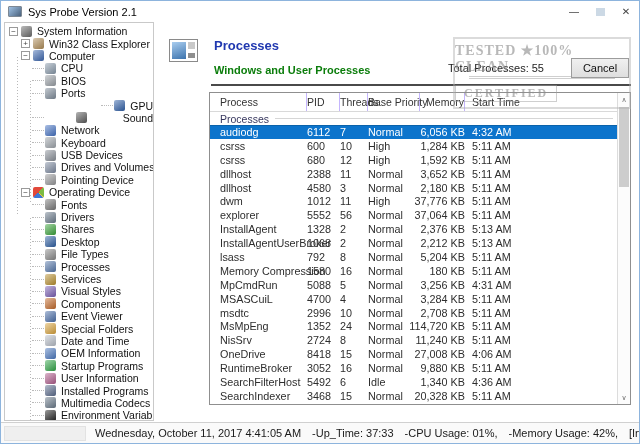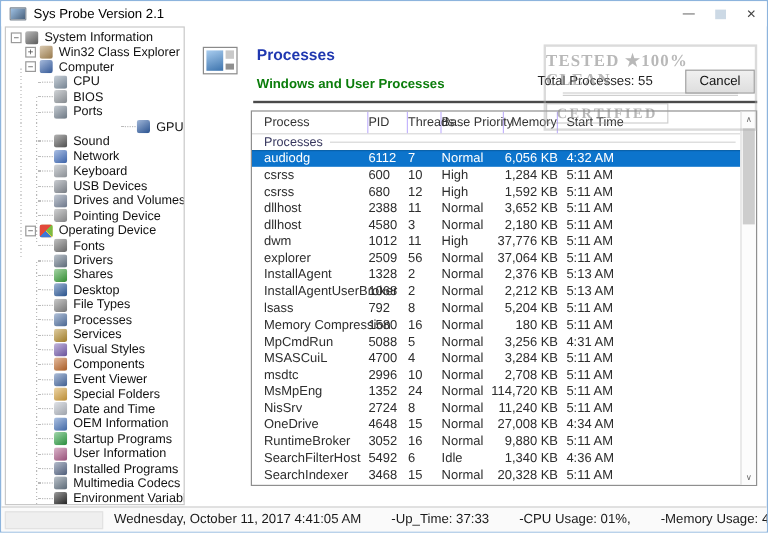--- a/index.html
+++ b/index.html
@@ -65,21 +65,21 @@
     font-family:"Liberation Serif",serif;color:rgba(140,140,140,.62);overflow:hidden;}
   .wm1{font-size:14px;font-weight:bold;letter-spacing:1px;margin-top:3px;}
   .wm-rule{height:1px;background:rgba(160,160,160,.5);margin:1px 14px 0 14px;}
   .wm2{font-size:12px;font-weight:bold;letter-spacing:2px;margin-top:6px;
     display:inline-block;border:1px solid rgba(160,160,160,.5);padding:0 8px;}
   .wm3{font-size:19px;font-weight:400;letter-spacing:1px;margin-top:2px;color:rgba(150,150,150,.66);}
   
   .statusbar{position:absolute;left:0;right:0;bottom:0;height:21px;background:#fafafa;
     border-top:1px solid #d0d0d0;display:flex;align-items:center;font-size:11px;color:#1a1a1a;}
   .status-pane{margin-left:3px;width:82px;height:15px;background:#efefef;border:1px solid #e2e2e2;margin-right:9px;flex:0 0 auto;}
-  .statusbar .seg{margin-right:25px;white-space:nowrap;}
+  .statusbar .seg{margin-right:11px;white-space:nowrap;}
 </style>
 </head>
 <body>
 
 <div class="window">
 
   <div class="titlebar">
     <div class="app-icon"></div>
     <div class="titlebar-text">Sys Probe Version 2.1</div>
     <div class="winbtn">—</div>
@@ -122,21 +122,21 @@
         <div class="trow" style="padding-left: 27px; align-items: center;">
           <span style="width: 12px; flex: 0 0 auto; border-bottom: 1px dotted rgb(187, 187, 187); height: 1px; margin-right: 1px;"></span>
           <span class="ticon" style="background-color: rgb(127, 140, 154);"></span>
           <span class="lbl">Ports</span>
         </div>
         <div class="trow" style="padding-left: 27px; justify-content: flex-end;">
           <span style="width: 12px; flex: 0 0 auto; border-bottom: 1px dotted rgb(187, 187, 187); height: 1px; margin-right: 1px;"></span>
           <span class="ticon" style="background-color: rgb(47, 95, 168);"></span>
           <span class="lbl">GPU</span>
         </div>
-        <div class="trow" style="padding-left: 27px;">
+        <div class="trow" style="padding-left: 27px; justify-content: space-between;">
           <span style="width: 12px; flex: 0 0 auto; border-bottom: 1px dotted rgb(187, 187, 187); height: 1px; margin-right: 1px;"></span>
           <span class="ticon" style="background-color: rgb(90, 90, 90);"></span>
           <span class="lbl">Sound</span>
         </div>
         <div class="trow" style="padding-left: 27px;">
           <span style="width: 12px; flex: 0 0 auto; border-bottom: 1px dotted rgb(187, 187, 187); height: 1px; margin-right: 1px;"></span>
           <span class="ticon" style="background-color: rgb(68, 114, 196);"></span>
           <span class="lbl">Network</span>
         </div>
         <div class="trow" style="padding-left: 27px;">
@@ -335,21 +335,21 @@
           <div class="drow">
             <div class="cell c-process">dwm</div>
             <div class="cell ">1012</div>
             <div class="cell ">11</div>
             <div class="cell ">High</div>
             <div class="cell c-mem">37,776 KB</div>
             <div class="cell c-start">5:11 AM</div>
           </div>
           <div class="drow">
             <div class="cell c-process">explorer</div>
-            <div class="cell ">2509</div>
+            <div class="cell ">5552</div>
             <div class="cell ">56</div>
             <div class="cell ">Normal</div>
             <div class="cell c-mem">37,064 KB</div>
             <div class="cell c-start">5:11 AM</div>
           </div>
           <div class="drow">
             <div class="cell c-process">InstallAgent</div>
             <div class="cell ">1328</div>
             <div class="cell ">2</div>
             <div class="cell ">Normal</div>
@@ -415,25 +415,25 @@
           <div class="drow">
             <div class="cell c-process">NisSrv</div>
             <div class="cell ">2724</div>
             <div class="cell ">8</div>
             <div class="cell ">Normal</div>
             <div class="cell c-mem">11,240 KB</div>
             <div class="cell c-start">5:11 AM</div>
           </div>
           <div class="drow">
             <div class="cell c-process">OneDrive</div>
-            <div class="cell ">4648</div>
+            <div class="cell ">8418</div>
             <div class="cell ">15</div>
             <div class="cell ">Normal</div>
             <div class="cell c-mem">27,008 KB</div>
-            <div class="cell c-start">4:34 AM</div>
+            <div class="cell c-start">4:06 AM</div>
           </div>
           <div class="drow">
             <div class="cell c-process">RuntimeBroker</div>
             <div class="cell ">3052</div>
             <div class="cell ">16</div>
             <div class="cell ">Normal</div>
             <div class="cell c-mem">9,880 KB</div>
             <div class="cell c-start">5:11 AM</div>
           </div>
           <div class="drow">

